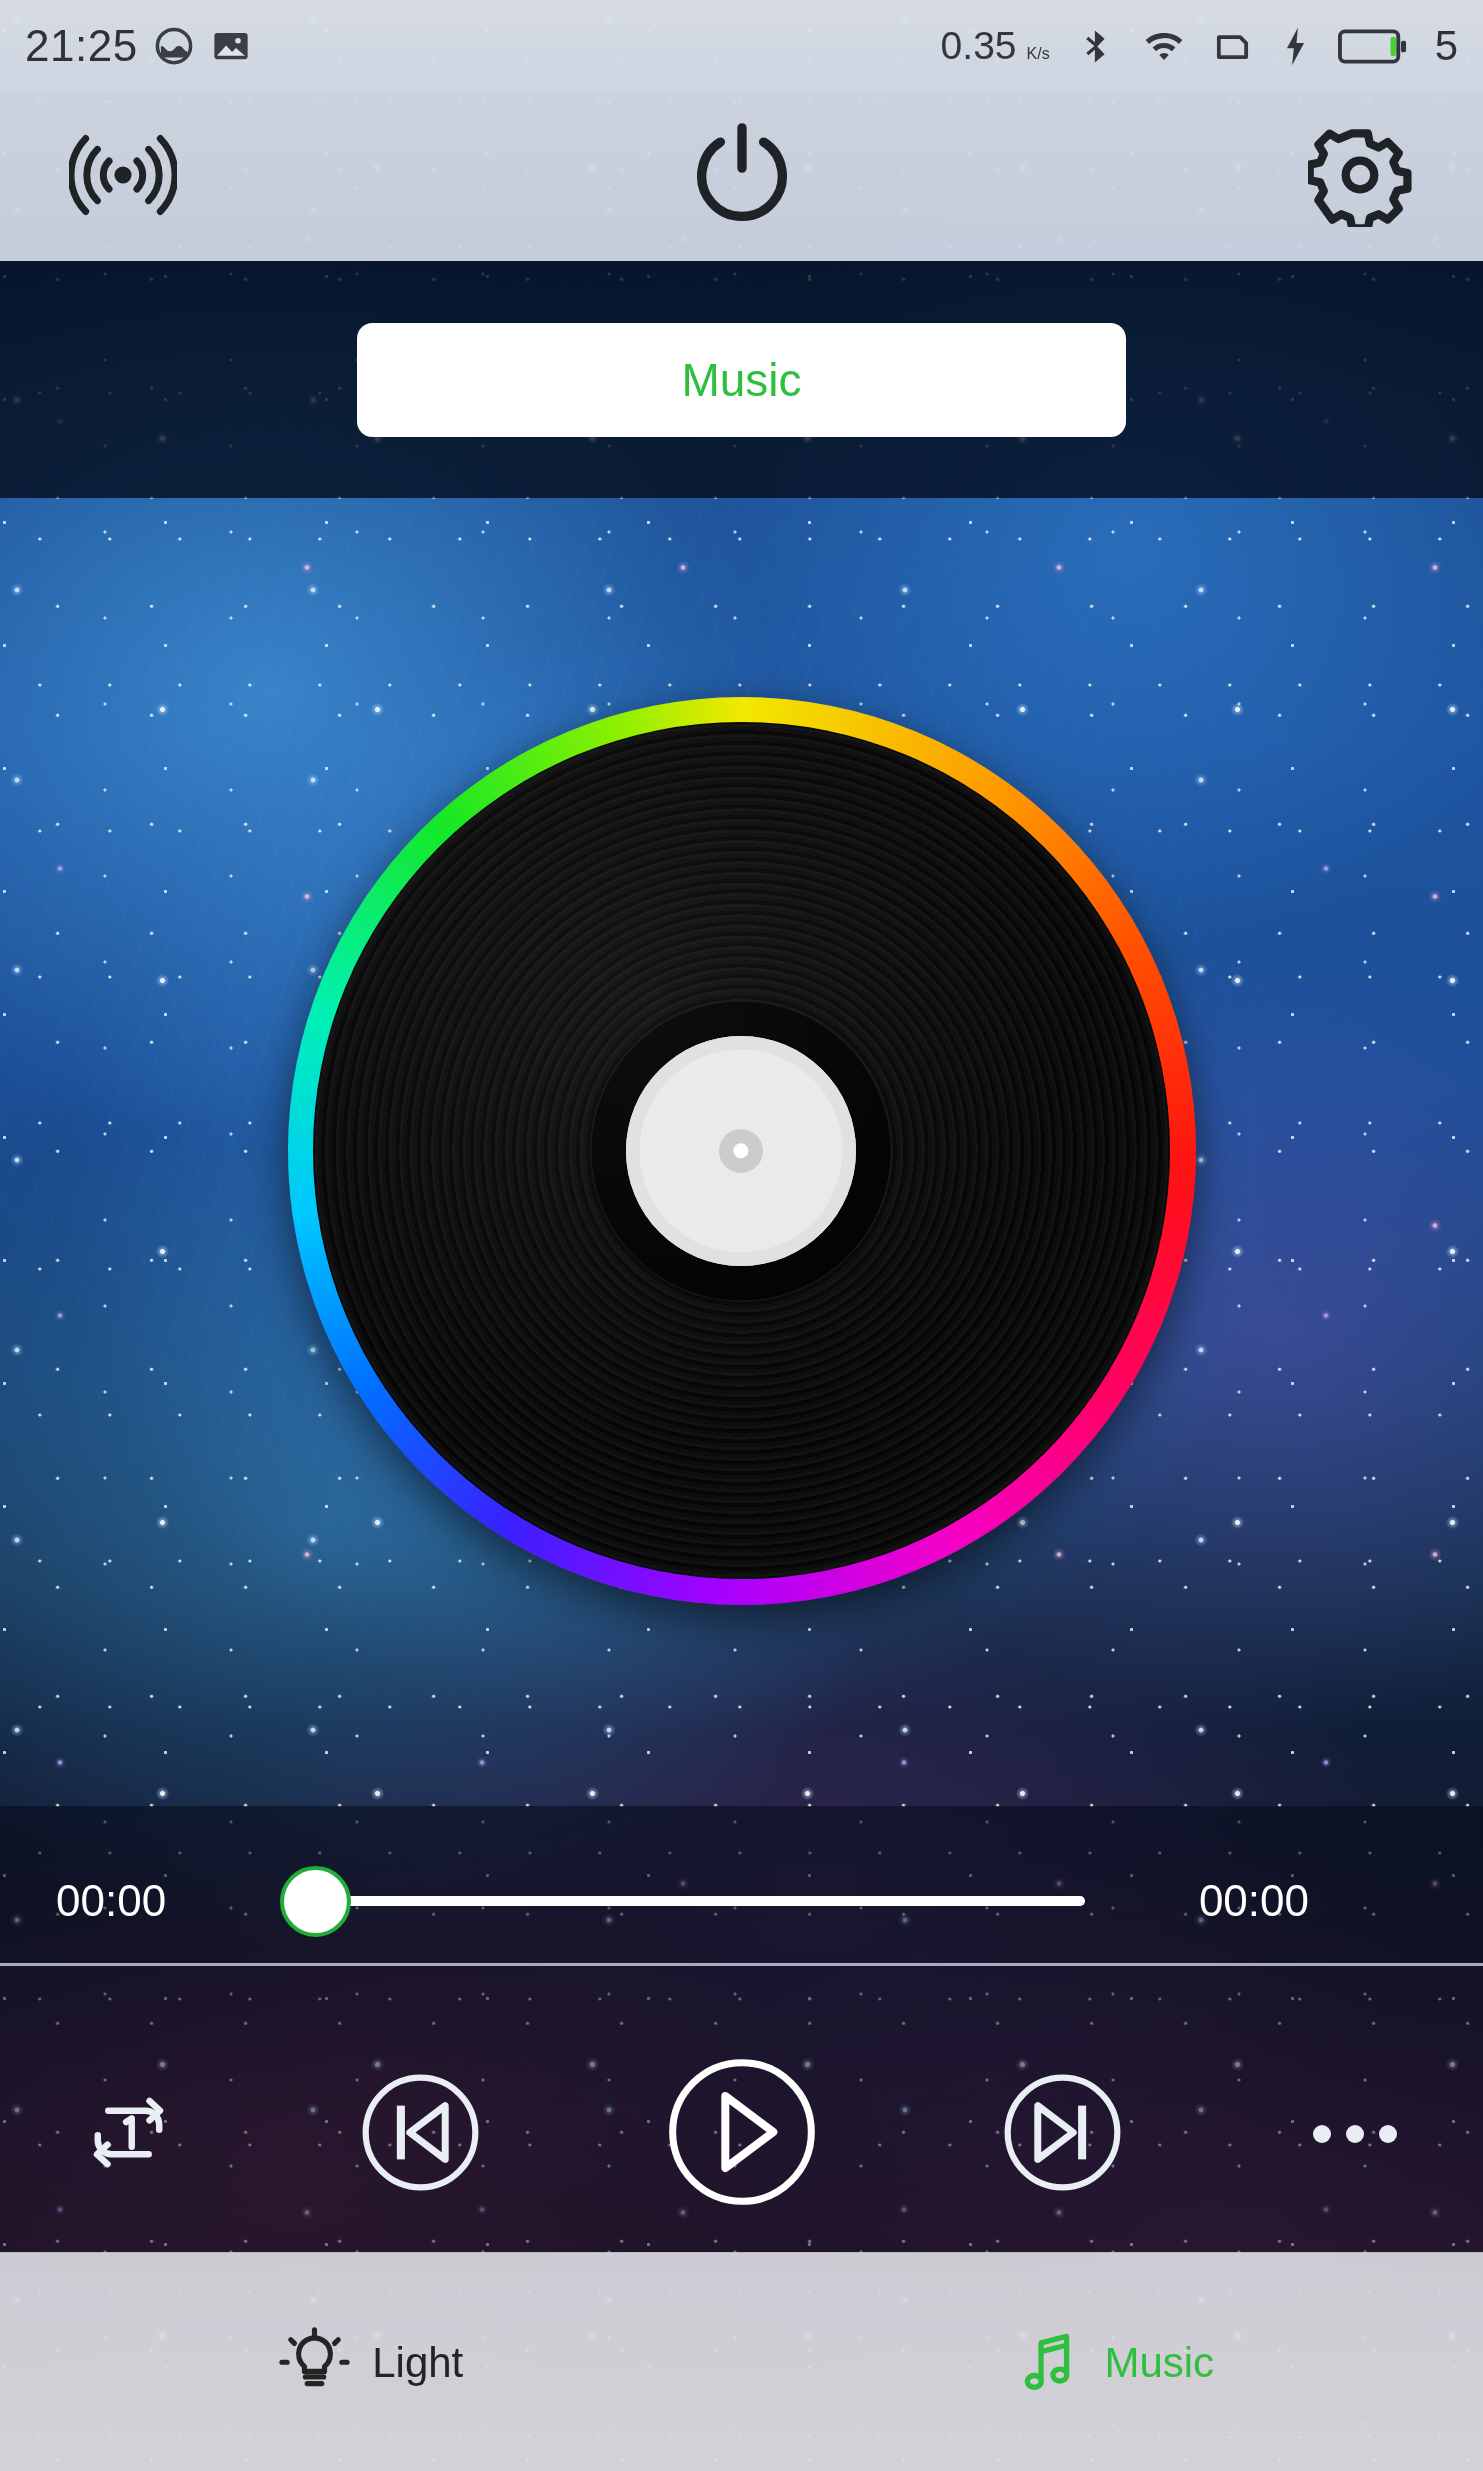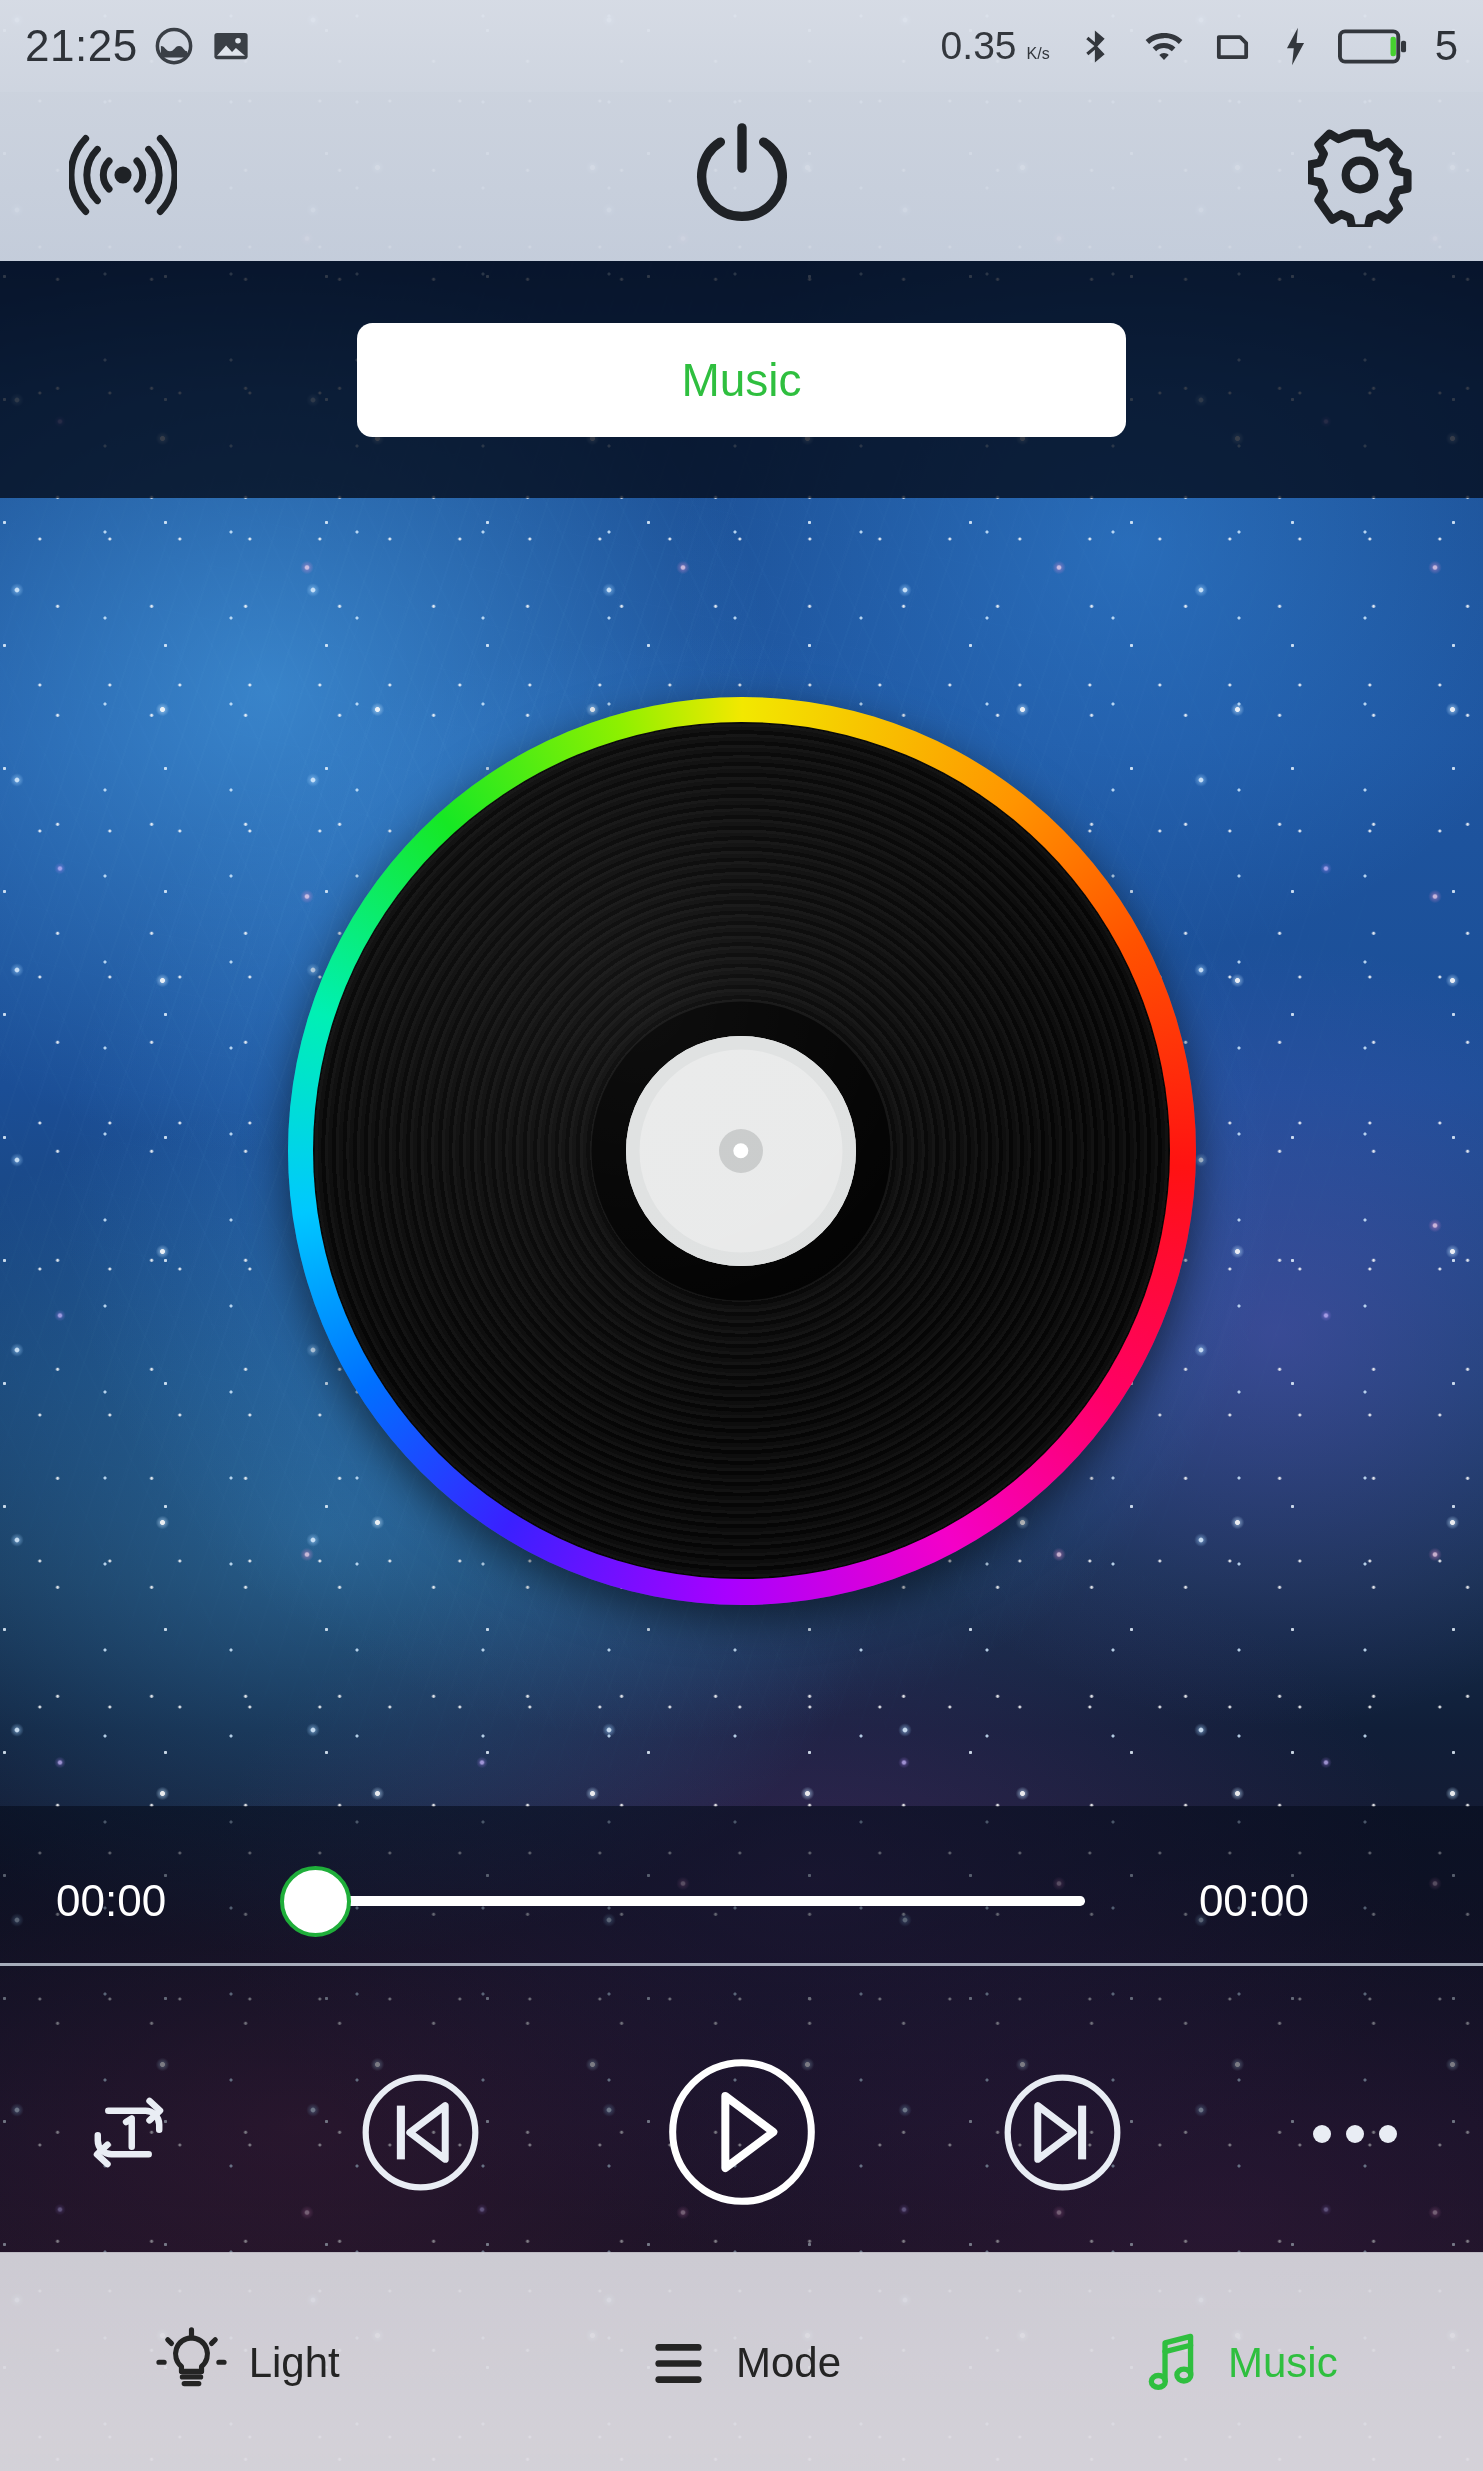--- a/index.html
+++ b/index.html
@@ -482,30 +482,20 @@
     <div class="nav-item">
       <span class="nav-icon">
         <svg width="73" height="73" viewBox="0 0 24 24">
           <path d="M12 3.6a5.3 5.3 0 0 0-3.3 9.4v1.6h6.6V13A5.3 5.3 0 0 0 12 3.6z" fill="none" stroke="#242424" stroke-width="1.7" stroke-linejoin="round"></path>
           <path d="M9 16.4h6M9.6 18.6h4.8" stroke="#242424" stroke-width="1.7" stroke-linecap="round"></path>
           <path d="M12 .9v1.6M4.2 4.2l1.2 1.2M19.8 4.2l-1.2 1.2M1.3 11.6h1.7M21 11.6h1.7" stroke="#242424" stroke-width="1.7" stroke-linecap="round"></path>
         </svg>
       </span>
       <span class="nav-label">Light</span>
     </div>
-    <div class="nav-item">
-      <span class="nav-icon">
-        <svg width="73" height="73" viewBox="0 0 24 24">
-          <rect x="4.4" y="5.6" width="15.2" height="2.2" rx="1.1" fill="#242424"></rect>
-          <rect x="4.4" y="10.9" width="15.2" height="2.2" rx="1.1" fill="#242424"></rect>
-          <rect x="4.4" y="16.2" width="15.2" height="2.2" rx="1.1" fill="#242424"></rect>
-        </svg>
-      </span>
-      <span class="nav-label">Mode</span>
-    </div>
     <div class="nav-item active">
       <span class="nav-icon">
         <svg width="73" height="73" viewBox="0 0 24 24">
           <path d="M10.2 17.4V5.2l8.4-2.1v12.2" fill="none" stroke="#2fbf3f" stroke-width="1.75" stroke-linejoin="round" stroke-linecap="round"></path>
           <path d="M10.2 8.1l8.4-2.1" fill="none" stroke="#2fbf3f" stroke-width="1.75" stroke-linecap="round"></path>
           <ellipse cx="8" cy="17.9" rx="2.3" ry="1.95" fill="none" stroke="#2fbf3f" stroke-width="1.75"></ellipse>
           <ellipse cx="16.4" cy="15.8" rx="2.3" ry="1.95" fill="none" stroke="#2fbf3f" stroke-width="1.75"></ellipse>
         </svg>
       </span>
       <span class="nav-label">Music</span>

